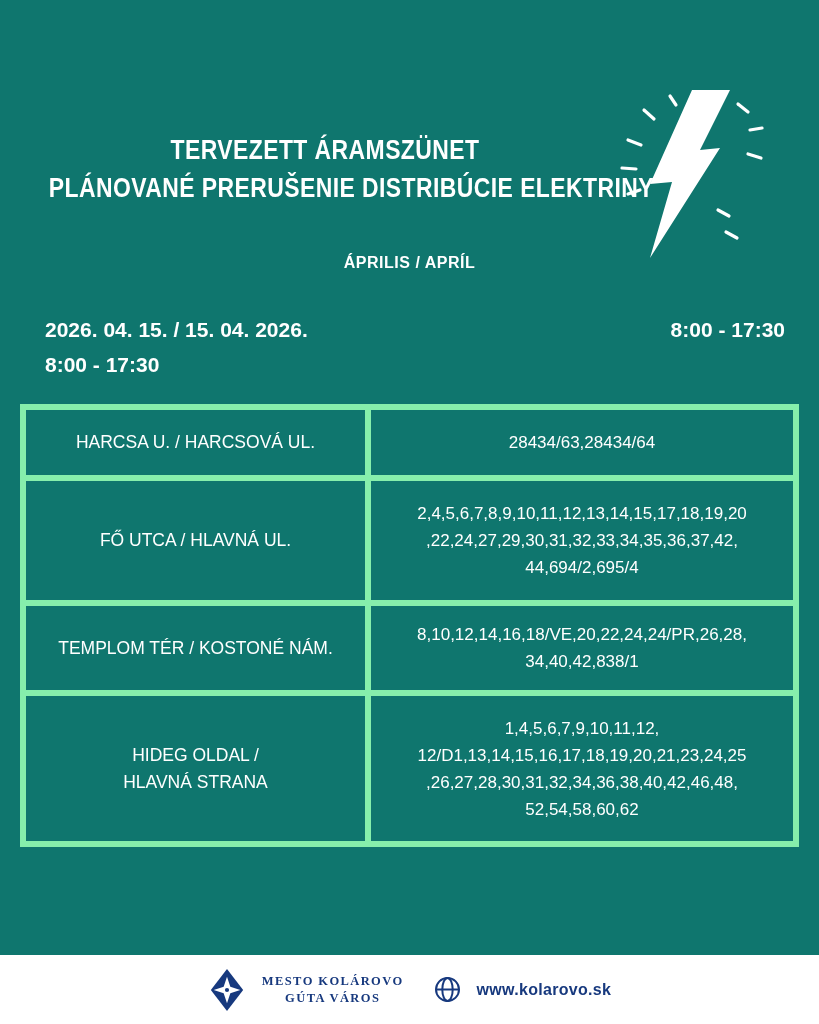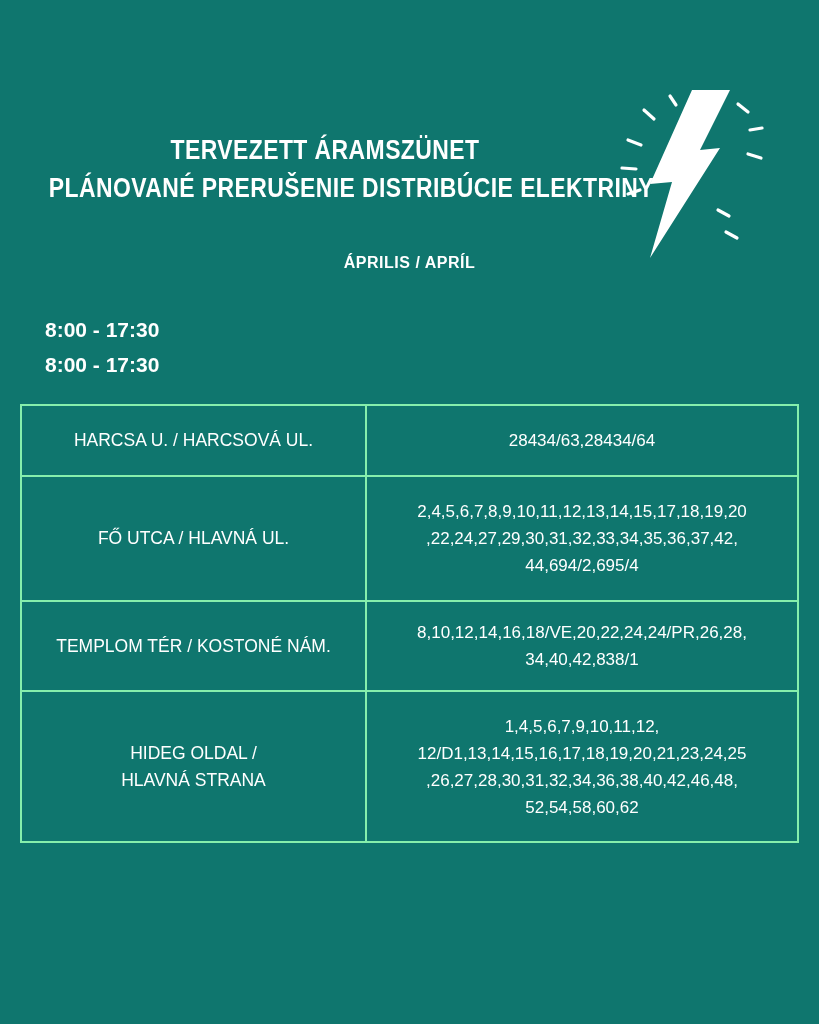--- a/index.html
+++ b/index.html
@@ -62,21 +62,21 @@
   }
   table.schedule {
     position: absolute;
     top: 404px;
     left: 20px;
     width: 779px;
     border-collapse: collapse;
     table-layout: fixed;
   }
   table.schedule td {
-    border: 2px solid #86efac;
+    border: 6px solid #86efac;
     text-align: center;
     vertical-align: middle;
     font-size: 17px;
     line-height: 27px;
     padding: 8px 8px;
     white-space: pre-line;
     color: #ffffff;
   }
   table.schedule td.street-cell { width: 345px; font-size: 17.5px; }
   table.schedule tr:nth-child(1) { height: 71px; }
@@ -140,20 +140,21 @@
         <line x1="52" y1="8" x2="58" y2="17"></line>
       </g>
       <path d="M74 2 L112 2 L82 62 L102 60 L32 170 L54 94 L32 96 Z" fill="#ffffff"></path>
     </svg>
   </div>
 
   <div class="month">ÁPRILIS / APRÍL</div>
 
   <div class="dates">
     <div class="date-row">
+      <span>2026. 04. 15. / 15. 04. 2026.</span>
       <span>8:00 - 17:30</span>
     </div>
     <div class="date-row">
       <span>8:00 - 17:30</span>
     </div>
   </div>
 
   <table class="schedule">
     <tbody>
       <tr>
@@ -175,14 +176,35 @@
         <td class="street-cell">HIDEG OLDAL /
 HLAVNÁ STRANA</td>
         <td class="numbers-cell">1,4,5,6,7,9,10,11,12,
 12/D1,13,14,15,16,17,18,19,20,21,23,24,25
 ,26,27,28,30,31,32,34,36,38,40,42,46,48,
 52,54,58,60,62</td>
       </tr>
     </tbody>
   </table>
 
+  <div class="footer">
+    <span class="crest">
+      <svg viewBox="0 0 40 48" width="38" height="46" aria-hidden="true">
+        <path d="M20 2 L37 24 L20 46 L3 24 Z" fill="#17397E"></path>
+        <path d="M20 10 L23.5 20.5 L34 24 L23.5 27.5 L20 38 L16.5 27.5 L6 24 L16.5 20.5 Z" fill="#ffffff"></path>
+        <circle cx="20" cy="24" r="2.2" fill="#17397E"></circle>
+      </svg>
+    </span>
+    <div class="org">
+      <div>MESTO KOLÁROVO</div>
+      <div>GÚTA VÁROS</div>
+    </div>
+    <span class="globe">
+      <svg viewBox="0 0 27 27" width="27" height="27" aria-hidden="true">
+        <circle cx="13.5" cy="13.5" r="11.5" stroke="#17397E" stroke-width="2" fill="none"></circle>
+        <ellipse cx="13.5" cy="13.5" rx="5.2" ry="11.5" stroke="#17397E" stroke-width="2" fill="none"></ellipse>
+        <line x1="2" y1="13.5" x2="25" y2="13.5" stroke="#17397E" stroke-width="2"></line>
+      </svg>
+    </span>
+    <span class="website">www.kolarovo.sk</span>
+  </div>
 
 </div>
 
 </body></html>

